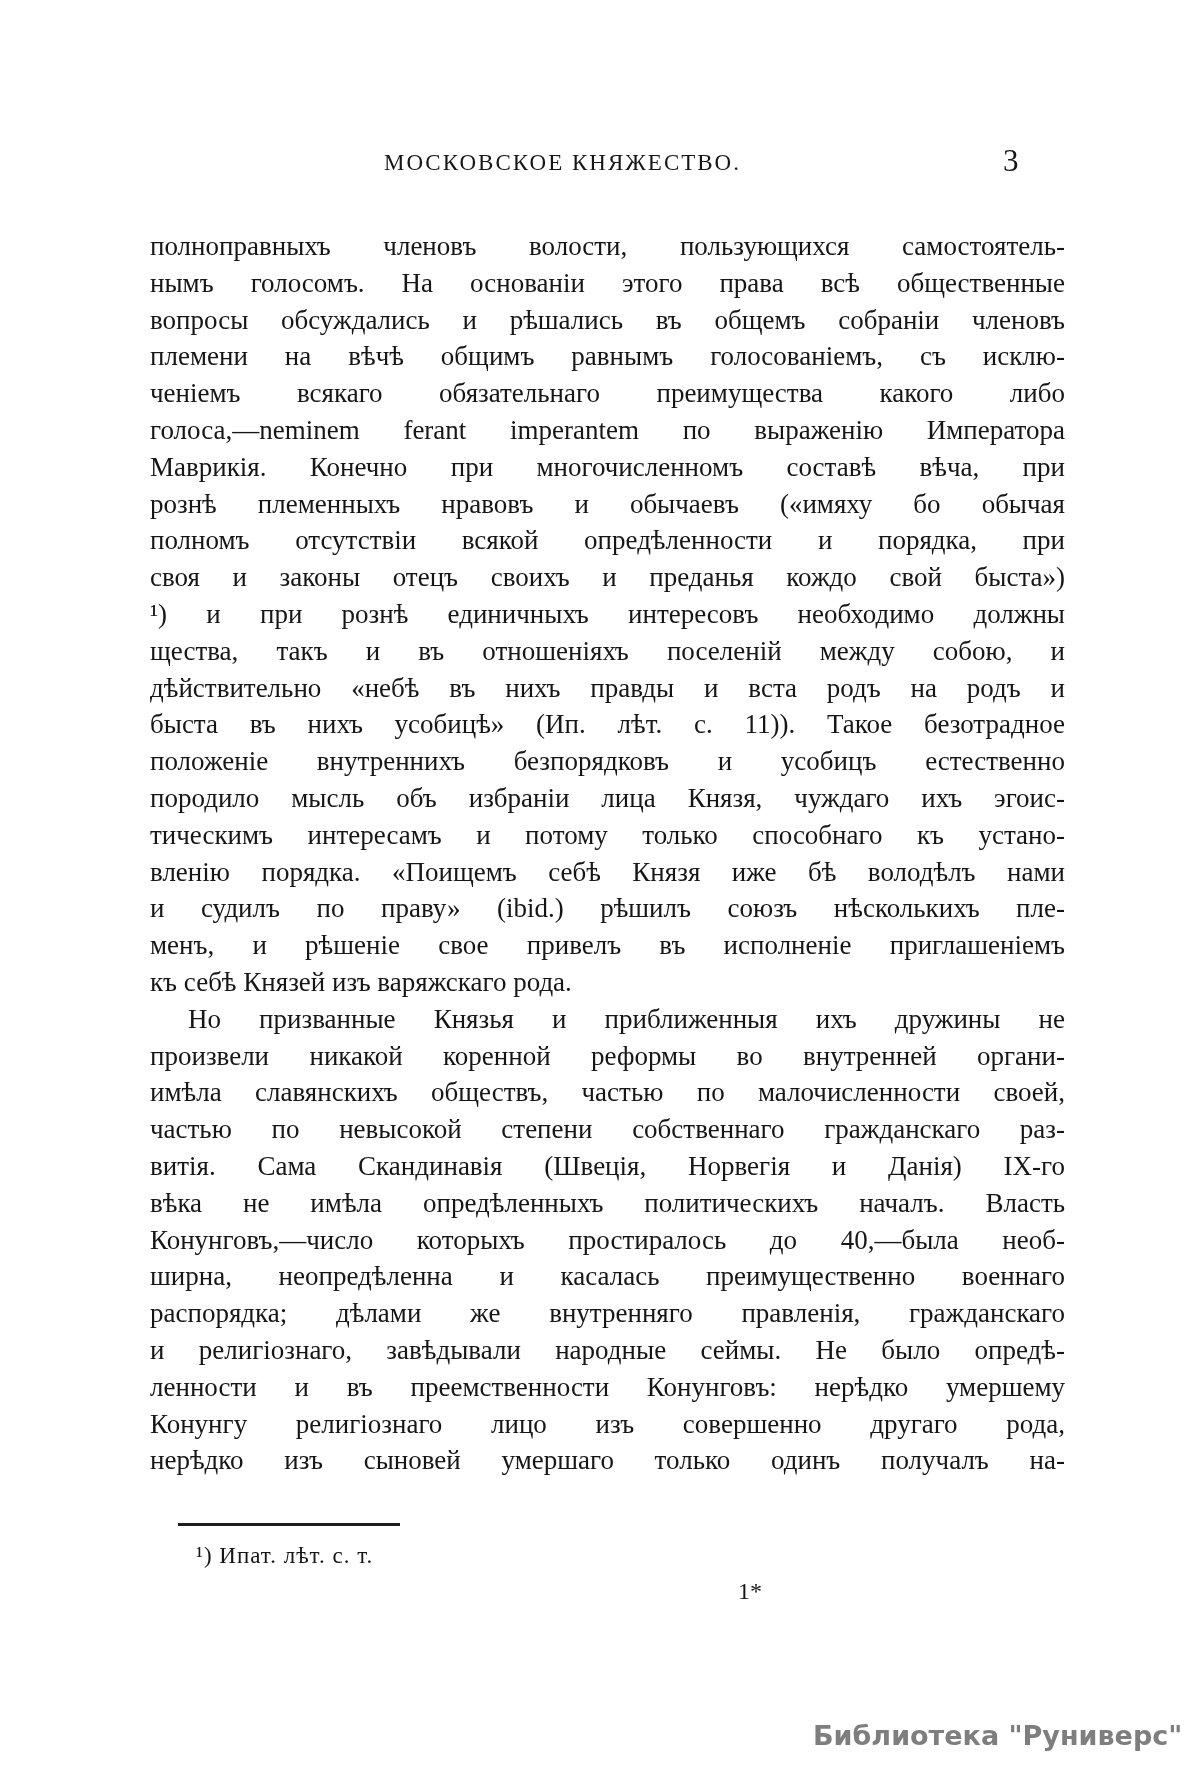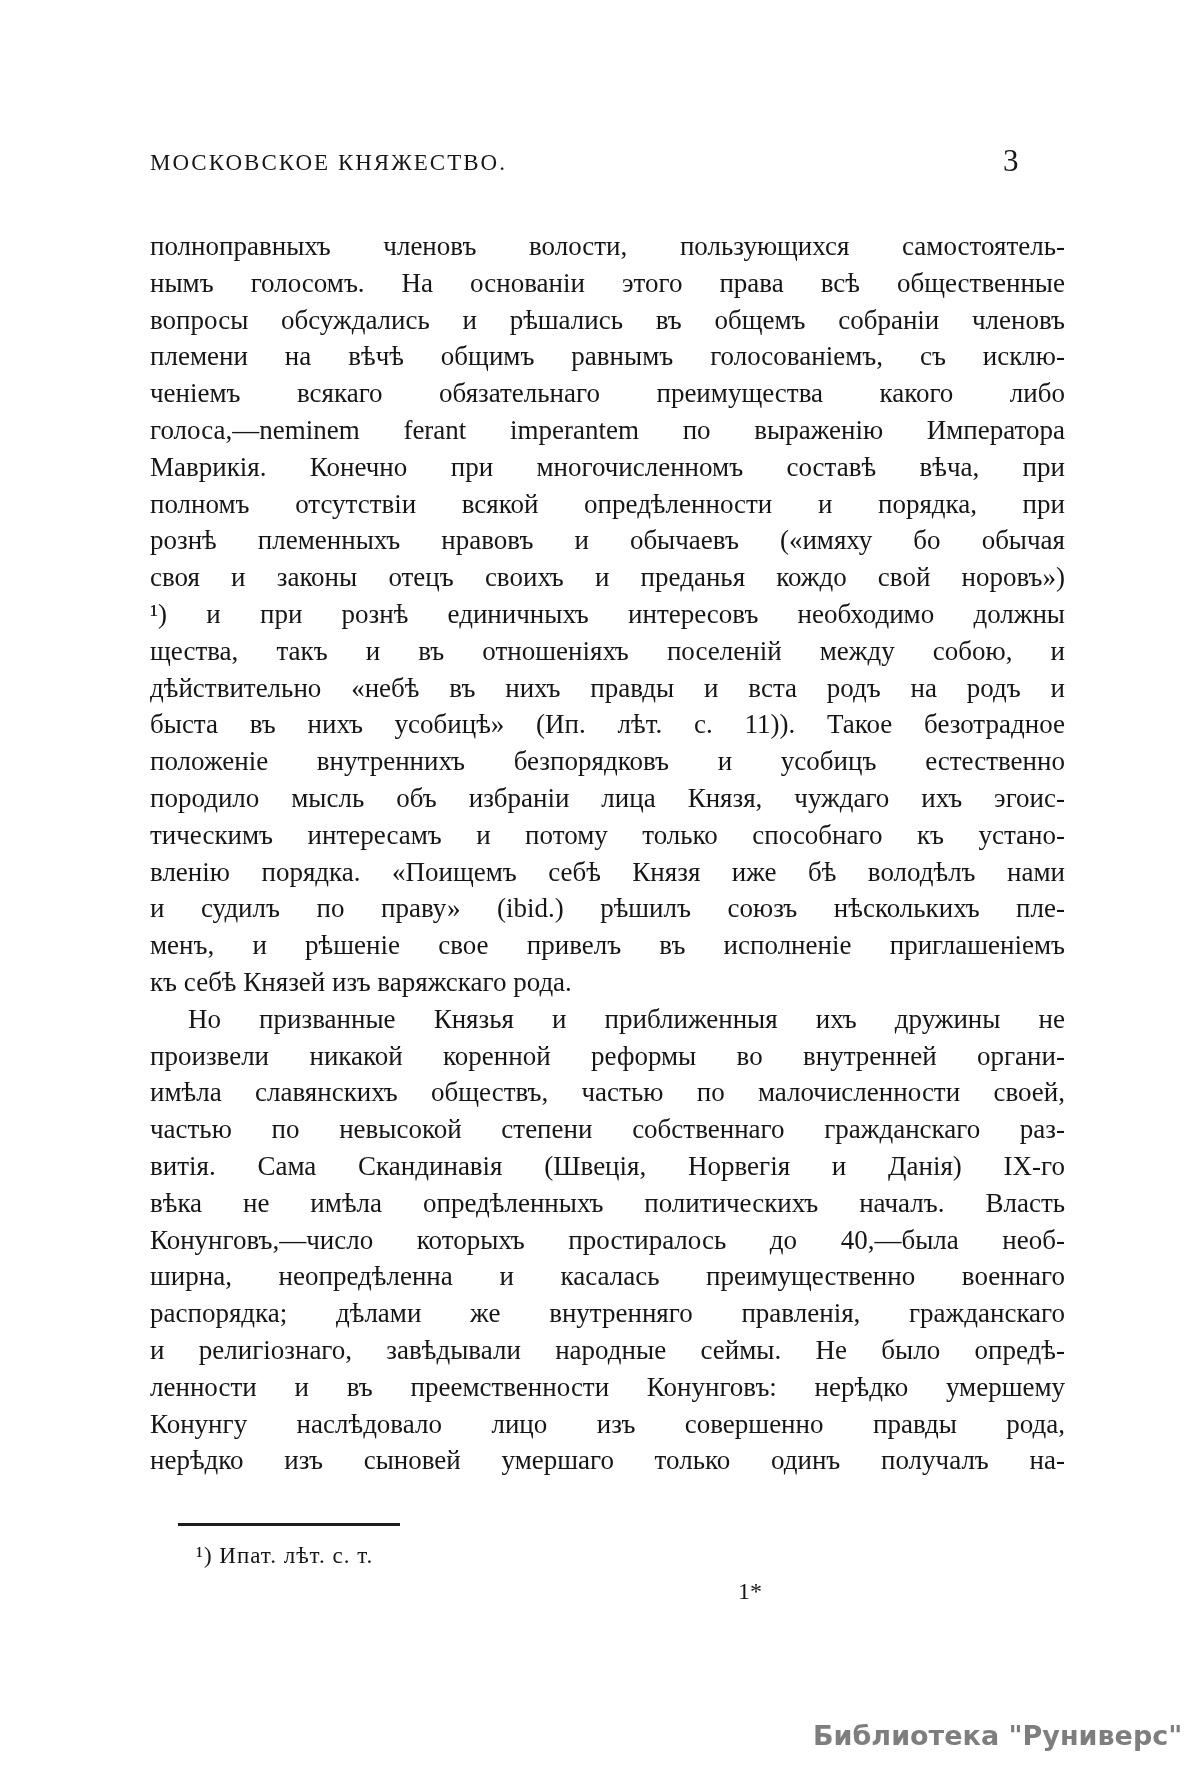--- a/index.html
+++ b/index.html
@@ -13,20 +13,21 @@
   }
   .page { position:absolute; inset:0; }
 
   
   .header-title {
     position:absolute;
     left:150px; top:150px;
     width:915px;
     box-sizing:border-box;
     padding-right:90px;          
+    text-align:center;
     font-size:23px;
     letter-spacing:2px;
     white-space:nowrap;
   }
   .page-num {
     position:absolute;
     left:1003px; top:143px;
     font-size:31px;
   }
 
@@ -85,23 +86,23 @@
   <div class="page-num">3</div>
 
   <div class="body-text">
       <div class="line"><span>полноправныхъ членовъ волости, пользующихся самостоятель-</span></div>
       <div class="line"><span>нымъ голосомъ. На основаніи этого права всѣ общественные</span></div>
       <div class="line"><span>вопросы обсуждались и рѣшались въ общемъ собраніи членовъ</span></div>
       <div class="line"><span>племени </span><span class="it">на вѣчѣ</span><span> общимъ равнымъ голосованіемъ, съ исклю-</span></div>
       <div class="line"><span>ченіемъ всякаго обязательнаго преимущества какого либо</span></div>
       <div class="line"><span>голоса,—neminem ferant imperantem по выраженію Императора</span></div>
       <div class="line"><span>Маврикія. Конечно при многочисленномъ составѣ вѣча, при</span></div>
+      <div class="line"><span>рознѣ племенныхъ нравовъ и обычаевъ («имяху бо обычая</span></div>
       <div class="line"><span>полномъ отсутствіи всякой опредѣленности и порядка, при</span></div>
-      <div class="line"><span>рознѣ племенныхъ нравовъ и обычаевъ («имяху бо обычая</span></div>
-      <div class="line"><span>своя и законы отецъ своихъ и преданья кождо свой норовъ»)</span></div>
+      <div class="line"><span>своя и законы отецъ своихъ и преданья кождо свой быста»)</span></div>
       <div class="line"><span>¹) и при рознѣ единичныхъ интересовъ необходимо должны</span></div>
       <div class="line"><span>щества, такъ и въ отношеніяхъ поселеній между собою, и</span></div>
       <div class="line"><span>дѣйствительно «небѣ въ нихъ правды и вста родъ на родъ и</span></div>
       <div class="line"><span>быста въ нихъ усобицѣ» (Ип. лѣт. с. 11)). Такое безотрадное</span></div>
       <div class="line"><span>положеніе внутреннихъ безпорядковъ и усобицъ естественно</span></div>
       <div class="line"><span>породило мысль объ избраніи лица Князя, чуждаго ихъ эгоис-</span></div>
       <div class="line"><span>тическимъ интересамъ и потому только способнаго къ устано-</span></div>
       <div class="line"><span>вленію порядка. «Поищемъ себѣ Князя иже бѣ </span><span class="it">володѣлъ нами</span></div>
       <div class="line"><span class="it">и судилъ по праву</span><span>» (ibid.) рѣшилъ союзъ нѣсколькихъ пле-</span></div>
       <div class="line"><span>менъ, и рѣшеніе свое привелъ въ исполненіе приглашеніемъ</span></div>
@@ -110,21 +111,21 @@
       <div class="line"><span>произвели никакой коренной реформы во внутренней органи-</span></div>
       <div class="line"><span>имѣла славянскихъ обществъ, частью по малочисленности своей,</span></div>
       <div class="line"><span>частью по невысокой степени собственнаго гражданскаго раз-</span></div>
       <div class="line"><span>витія. Сама Скандинавія (Швеція, Норвегія и Данія) IX-го</span></div>
       <div class="line"><span>вѣка не имѣла опредѣленныхъ политическихъ началъ. Власть</span></div>
       <div class="line"><span>Конунговъ,—число которыхъ простиралось до 40,—была необ-</span></div>
       <div class="line"><span>ширна, неопредѣленна и касалась преимущественно военнаго</span></div>
       <div class="line"><span>распорядка; дѣлами же внутренняго правленія, гражданскаго</span></div>
       <div class="line"><span>и религіознаго, завѣдывали народные сеймы. Не было опредѣ-</span></div>
       <div class="line"><span>ленности и въ преемственности Конунговъ: нерѣдко умершему</span></div>
-      <div class="line"><span>Конунгу наслѣдовало лицо изъ совершенно правды рода,</span></div>
+      <div class="line"><span>Конунгу религіознаго лицо изъ совершенно другаго рода,</span></div>
       <div class="line"><span>нерѣдко изъ сыновей умершаго только одинъ получалъ на-</span></div>
     </div>
 
   <div class="fn-rule"></div>
 
   <div class="footnote">¹) Ипат. лѣт. с. т.</div>
 
   <div class="sig">1*</div>
 
   <div class="watermark" style="color: rgb(126, 126, 126);">Библиотека "Руниверс"</div>

